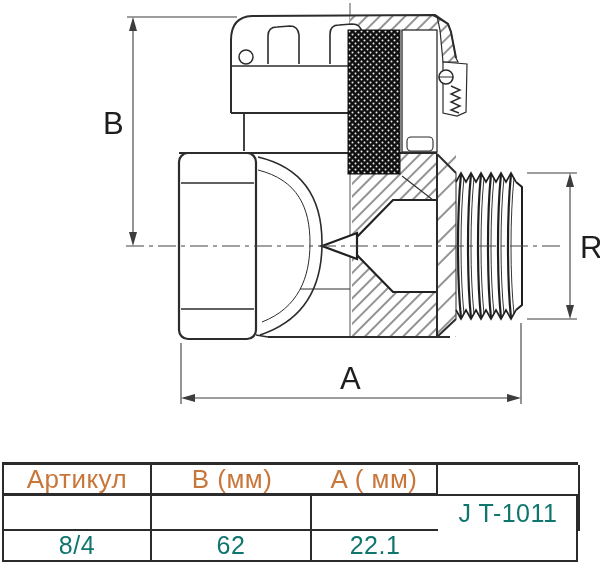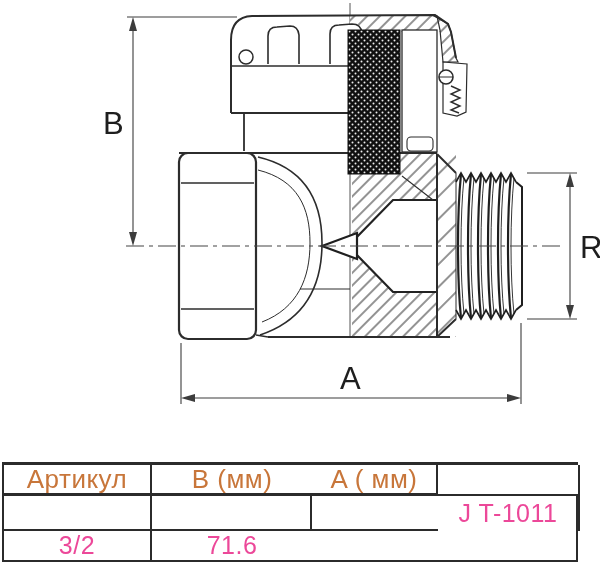--- a/index.html
+++ b/index.html
@@ -25,21 +25,21 @@
     border-right:2px solid #2b2b2b;border-bottom:2px solid #2b2b2b;
     display:flex;align-items:center;justify-content:center;
     overflow:hidden;white-space:nowrap;
   }
   .cell.last-col{border-right:none;}
   .cell.th{
     color:#c8763a;font-size:26px;border-bottom-width:3px;
     letter-spacing:.5px;
   }
   .cell.empty{background:#ffffff;}
-  .cell.td{font-size:25px;color:#ec4899;border-bottom:none;letter-spacing:.5px;}
+  .cell.td{font-size:25px;color:#0f766e;border-bottom:none;letter-spacing:.5px;}
 </style>
 </head>
 <body>
 
 <div class="page">
 
   <div class="drawing-wrap">
   <svg width="600" height="455" viewBox="0 0 600 455">
     <defs>
       <pattern id="hatch" width="9" height="9" patternUnits="userSpaceOnUse" patternTransform="rotate(45)">
@@ -176,17 +176,18 @@
     <div class="cell th">Артикул</div>
     <div class="cell th last-col">B (мм)</div>
     <div class="cell th">A ( мм)</div>
 
     <div class="cell empty"></div>
     <div class="cell empty"></div>
     <div class="cell empty"></div>
     <div class="cell empty last-col"></div>
 
     <div class="cell td">J T-1011</div>
-    <div class="cell td">3/2</div>
-    <div class="cell td last-col">71.6</div>
+    <div class="cell td">8/4</div>
+    <div class="cell td">62</div>
+    <div class="cell td last-col">22.1</div>
   </div>
 
 </div>
 
 </body></html>

